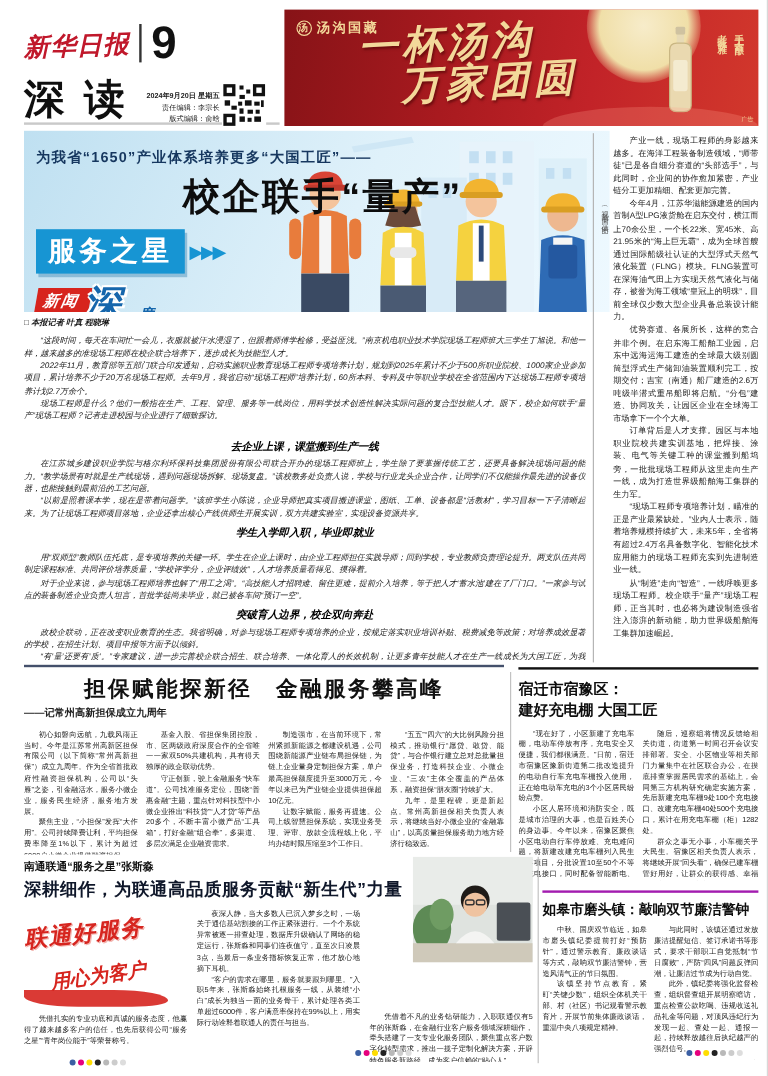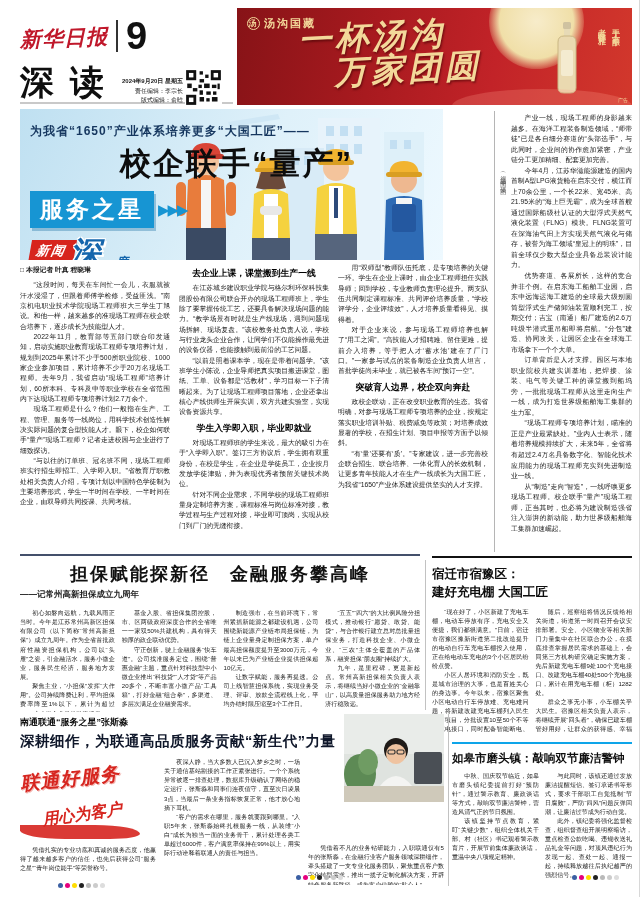--- a/index.html
+++ b/index.html
@@ -26,37 +26,37 @@
   .ad-slogan{position:absolute;left:62px;top:12px;font-family:"Liberation Serif",serif;font-style:italic;font-weight:900;line-height:1.02;font-size:33px;letter-spacing:4px;transform:rotate(-3deg);text-shadow:1px 2px 2px rgba(60,0,0,.5);}
   .ad-slogan .l2{display:block;margin-left:34px;}
   .ad-vert{position:absolute;top:14px;writing-mode:vertical-rl;font-size:8px;font-weight:700;letter-spacing:3px;}
   .ad-v1{right:26px;}
   .ad-v2{right:12px;}
   .ad-bottle{position:absolute;right:52px;top:14px;}
   .ad-mark{position:absolute;right:4px;bottom:2px;font-size:5px;color:#f0cf96;}
   .ad-wave{position:absolute;right:0;bottom:-18px;width:180px;height:34px;border-radius:50%;background:rgba(255,160,140,.25);}
 
   
-  .feature{position:absolute;left:20px;top:109px;width:423px;height:151px;background:linear-gradient(115deg,#bfe0f1,#dff1fa 55%,#eef9ff);overflow:hidden;}
+  .feature{position:absolute;left:20px;top:109px;width:488px;height:151px;background:linear-gradient(115deg,#bfe0f1,#dff1fa 55%,#eef9ff);overflow:hidden;}
   .feature svg.workers{position:absolute;right:0;bottom:0;}
   .feat-text{position:relative;z-index:2;padding:14px 0 0 10px;}
   .kicker{font-size:12px;font-weight:700;color:#16375f;letter-spacing:1px;}
   .headline1{font-size:31px;font-weight:900;color:#0d0d0d;letter-spacing:2px;margin-top:3px;text-align:center;}
   .subbox-row{display:flex;align-items:center;margin-top:6px;}
   .subbox{background:#1795d3;color:#fff;font-size:23px;font-weight:900;letter-spacing:3px;padding:3px 10px;box-shadow:2px 3px 0 rgba(23,110,160,.35);}
   .arrows{color:#1795d3;font-size:15px;letter-spacing:-2px;margin-left:4px;}
   .badge{position:relative;margin-top:10px;height:34px;width:140px;}
   .badge .b-red{position:absolute;left:0;top:2px;background:#d7241d;color:#fff;font-style:italic;font-weight:900;font-size:13px;padding:2px 9px 3px 6px;transform:skewX(-10deg);letter-spacing:2px;}
   .badge .b-shen{position:absolute;left:40px;top:-6px;font-size:31px;font-style:italic;font-weight:900;color:#1566ac;text-shadow:-1px -1px 0 #fff,1px -1px 0 #fff,-1px 1px 0 #fff,2px 2px 0 #fff;}
   .badge .b-du{position:absolute;left:74px;top:16px;font-size:12px;font-style:italic;font-weight:900;color:#1566ac;border-bottom:2px solid #1566ac;}
 
   
   .right-col{position:absolute;left:494px;top:111px;width:138px;height:441px;border-left:1px solid #b5b5b5;padding:2px 0 0 16px;font-size:6.8px;line-height:1.55;text-align:justify;overflow:hidden;}
   .photo-credit{position:absolute;left:3px;top:58px;writing-mode:vertical-rl;font-size:6px;color:#555;letter-spacing:2px;}
-  .cols3{position:absolute;left:20px;top:263px;width:468px;height:288px;display:grid;grid-template-columns:repeat(3,1fr);gap:9px;font-size:6.8px;line-height:1.52;text-align:justify;overflow:hidden;}
+  .cols3{position:absolute;left:20px;top:263px;width:468px;height:288px;display:grid;grid-template-columns:repeat(1,1fr);gap:9px;font-size:6.8px;line-height:1.52;text-align:justify;overflow:hidden;font-style:italic;}
   .cols3 .col{overflow:hidden;}
 
   .blk-p{margin:0;text-indent:2em;}
   .blk-h{margin:4px 0 3px;text-align:center;font-weight:700;font-size:1.3em;text-indent:0;color:#000;}
   .blk-by{margin:2px 0 5px;font-weight:700;text-indent:0;}
   .blk-sig{margin:3px 0 0;text-align:right;font-weight:700;text-indent:0;}
 
   .rule-main{position:absolute;left:20px;top:554px;width:400px;height:1.5px;background:#44506b;}
 
   
@@ -79,21 +79,21 @@
   .lt-photo{position:absolute;right:0;top:2px;}
   .lt-cols{display:grid;grid-template-columns:repeat(3,1fr);gap:8px;margin-top:6px;font-size:6.1px;line-height:1.5;text-align:justify;height:128px;overflow:hidden;}
   .lt-logo{position:relative;height:84px;margin-bottom:4px;overflow:hidden;}
   .lt-logo .l1{font-family:"Liberation Serif",serif;font-style:italic;font-weight:900;color:#d6251f;font-size:19px;letter-spacing:1px;transform:rotate(-6deg);display:block;margin-top:6px;text-shadow:1px 1px 0 #f3b5b0;}
   .lt-logo .l2{font-family:"Liberation Serif",serif;font-style:italic;font-weight:900;color:#d6251f;font-size:16px;display:block;margin:8px 0 0 22px;transform:rotate(-8deg);}
   .lt-logo::after{content:"";position:absolute;left:0;bottom:2px;width:120px;height:14px;background:#d6251f;border-radius:0 60% 40% 60%/0 100% 60% 100%;opacity:.9;}
   .lt-spacer{height:86px;}
   .vdiv2{position:absolute;left:448px;top:714px;width:1px;height:172px;background:#c2c2c2;}
 
   
-  .rugao{position:absolute;left:452px;top:742px;width:180px;height:146px;border-top:2px solid #0ea5e9;overflow:hidden;}
+  .rugao{position:absolute;left:452px;top:742px;width:180px;height:146px;border-top:2px solid #a21caf;overflow:hidden;}
   .rugao h2{margin:7px 0 5px;font-size:11.5px;font-weight:900;color:#0d0d0d;}
   .rugao .cols{display:grid;grid-template-columns:repeat(2,1fr);gap:6px;font-size:6.1px;line-height:1.48;text-align:justify;height:112px;overflow:hidden;}
 
   
   .dots{position:absolute;display:flex;gap:2px;}
   .dots .dot{width:5px;height:5px;border-radius:50%;display:inline-block;}
   .dots-a{left:58px;top:883px;}
   .dots-b{left:296px;top:875px;}
   .dots-c{left:572px;top:875px;}
 </style>

